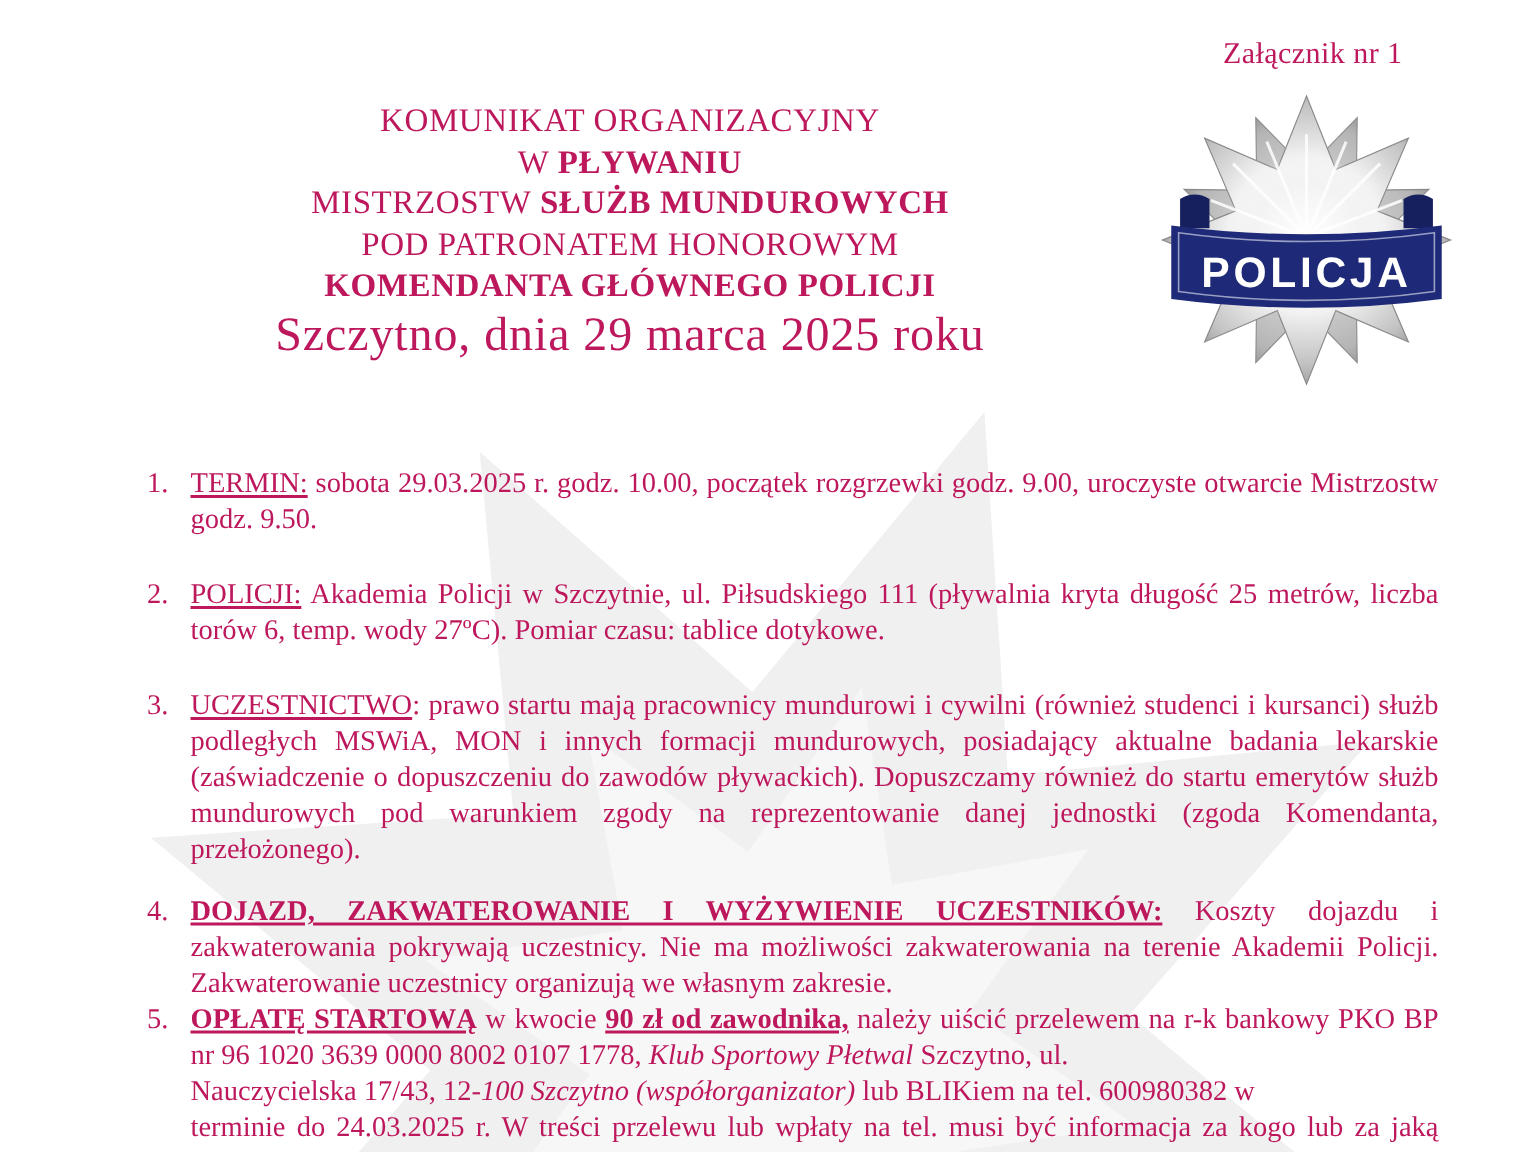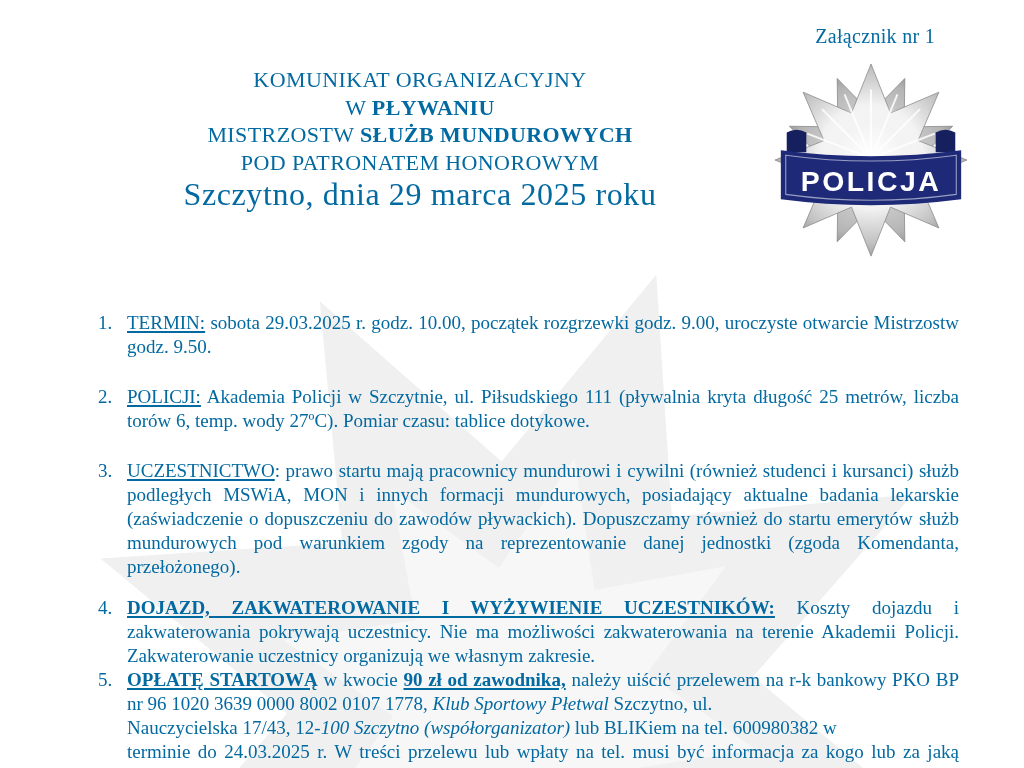--- a/index.html
+++ b/index.html
@@ -1,18 +1,18 @@
 <!DOCTYPE html>
 <html lang="pl"><head>
 <meta charset="utf-8">
 <style>
   html,body{margin:0;padding:0;background:#ffffff;}
   .page{
     position:relative;width:1024px;height:768px;background:#ffffff;overflow:hidden;
-    font-family:"Liberation Serif","DejaVu Serif",serif;color:#0369a1;
+    font-family:"Liberation Serif","DejaVu Serif",serif;color:#be185d;
   }
   .watermark{position:absolute;left:70px;top:235px;width:900px;height:920px;pointer-events:none;}
   .attachment{position:absolute;top:25px;right:89px;font-size:20px;letter-spacing:.3px;}
   .title-block{position:absolute;left:128px;top:66px;width:584px;text-align:center;
     font-size:22px;line-height:27.5px;letter-spacing:.4px;}
   .title-line.large{font-size:32px;line-height:34px;letter-spacing:.6px;margin-top:1px;}
   .logo{position:absolute;left:773px;top:60px;width:196px;height:206px;}
   .doc-list{position:absolute;left:98px;top:311px;width:861px;margin:0;padding:0;list-style:none;
     font-size:19px;line-height:24px;}
   .doc-item{display:flex;}
@@ -38,20 +38,21 @@
     </g>
   </svg>
 
   <div class="attachment">Załącznik nr 1</div>
 
   <div class="title-block" id="title-block">
       <div class="title-line"><span class="">KOMUNIKAT ORGANIZACYJNY</span></div>
       <div class="title-line"><span class="">W </span><span class="b ">PŁYWANIU</span></div>
       <div class="title-line"><span class="">MISTRZOSTW </span><span class="b ">SŁUŻB MUNDUROWYCH</span></div>
       <div class="title-line"><span class="">POD PATRONATEM HONOROWYM</span></div>
+      <div class="title-line"><span class="b ">KOMENDANTA GŁÓWNEGO POLICJI</span></div>
       <div class="title-line large"><span class="">Szczytno, dnia 29 marca 2025 roku</span></div>
     </div>
 
   <svg class="logo" viewBox="0 0 200 210" aria-hidden="true">
     <defs>
       <radialGradient id="gradA" cx="50%" cy="48%" r="60%">
         <stop offset="0%" stop-color="#ffffff"></stop>
         <stop offset="45%" stop-color="#f2f2f2"></stop>
         <stop offset="75%" stop-color="#c2c2c2"></stop>
         <stop offset="100%" stop-color="#7e7e7e"></stop>

